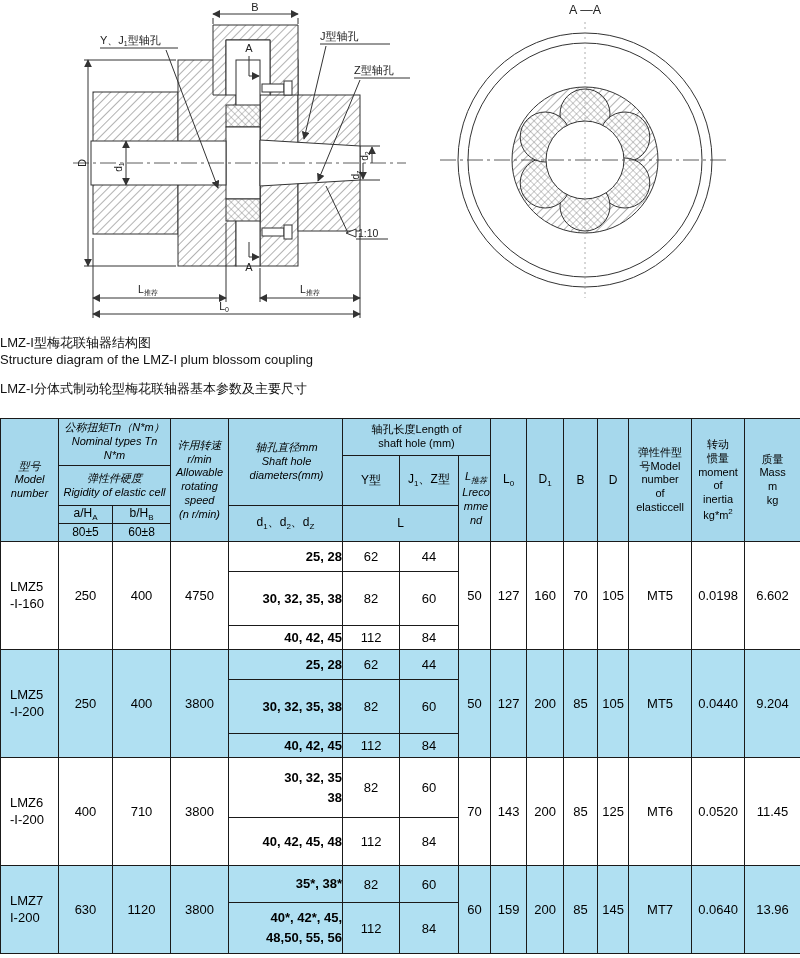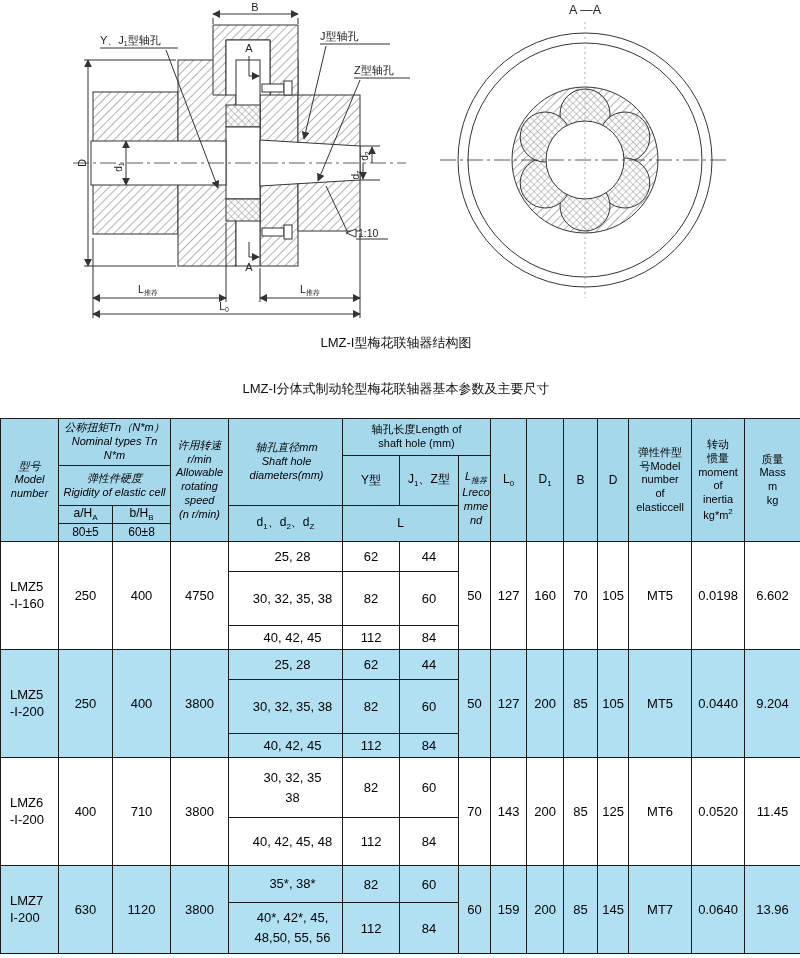--- a/index.html
+++ b/index.html
@@ -6,30 +6,30 @@
     --header_bg:#a6d8ec;
     --stripe_bg:#b0e0f2;
     --line:#1a1a1a;
     --draw:#333333;
   }
   html,body{margin:0;padding:0;background:#fff;}
   #page{position:relative;width:800px;height:958px;background:#fff;
         font-family:"Liberation Sans","DejaVu Sans",sans-serif;color:#111;overflow:hidden;}
   svg text{font-family:"Liberation Sans","DejaVu Sans",sans-serif;fill:#222;}
   .ss{font-size:7px;}
-  .cap{position:absolute;left:0;width:792px;text-align:center;font-size:13px;color:#111;}
+  .cap{position:absolute;left:0;width:792px;text-align:left;font-size:13px;color:#111;}
   table.params{position:absolute;top:418px;left:0;width:800px;border-collapse:collapse;table-layout:fixed;}
   .params th,.params td{border:1px solid var(--line);padding:0;text-align:center;vertical-align:middle;
     font-weight:normal;font-size:13px;color:#000;overflow:hidden;}
   .params th{background:var(--header_bg);font-size:11px;line-height:1.25;}
   .params tr.shade td{background:var(--stripe_bg);}
   .pre{white-space:pre-line;}
   .tleft{text-align:left;padding-left:4px;font-style:italic;}
   td.model{text-align:left;padding-left:9px;white-space:pre-line;line-height:1.3;}
-  td.dia{text-align:center;padding-left:14px;white-space:pre-line;line-height:1.55;}
+  td.dia{text-align:right;padding-left:14px;white-space:pre-line;line-height:1.55;font-weight:bold;}
   .small{font-size:10.5px;}
   .params sub{font-size:8px;}
   .params sup{font-size:8px;}
   .hr1{height:37px}.hr2{height:10px}.hr3{height:40px}.hr4{height:17px}.hr5{height:18px}
   .r30{height:30px}.r54{height:54px}.r24{height:24px}
   .r60{height:60px}.r48{height:48px}.r37{height:37px}.r51{height:51px}
 </style>
 </head>
 <body>
 
@@ -164,20 +164,21 @@
         <circle cx="117.2" cy="183" r="25"></circle>
           <circle cx="117.2" cy="137" r="25"></circle>
       </g>
       <circle cx="157" cy="160" r="39" fill="#fff"></circle>
       <line x1="12" y1="160" x2="302" y2="160" stroke-width="0.8" stroke-dasharray="16 4 3 4"></line>
       <line x1="157" y1="22" x2="157" y2="298" stroke="#999" stroke-width="0.8" stroke-dasharray="2 3"></line>
     </g>
   </svg>
 
   <div class="cap" style="top:334px">LMZ-I型梅花联轴器结构图</div>
+  <div class="cap" style="top:352px">Structure diagram of the LMZ-I plum blossom coupling</div>
   <div class="cap" style="top:380px">LMZ-I分体式制动轮型梅花联轴器基本参数及主要尺寸</div>
 
   <table class="params">
     <colgroup>
       <col style="width:58px">
         <col style="width:54px">
         <col style="width:58px">
         <col style="width:58px">
       <col style="width:114px">
         <col style="width:57px">

